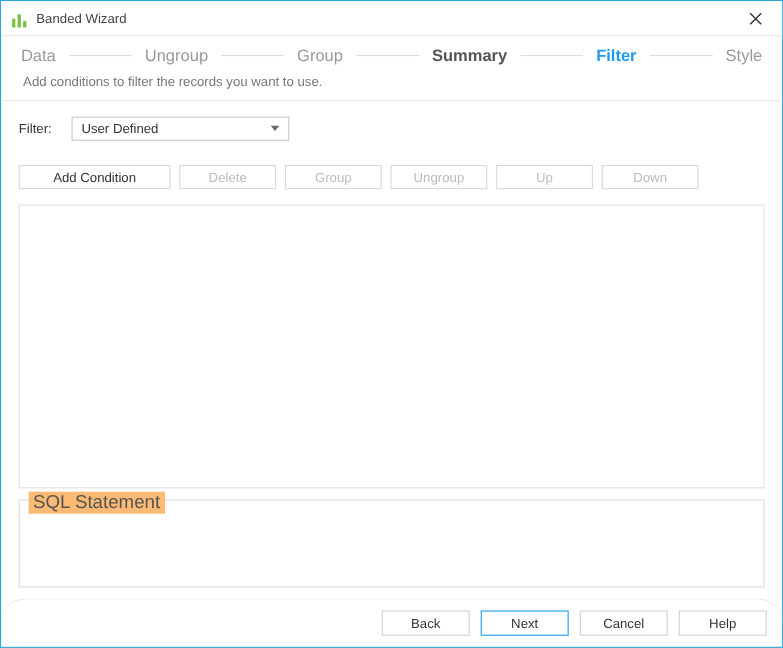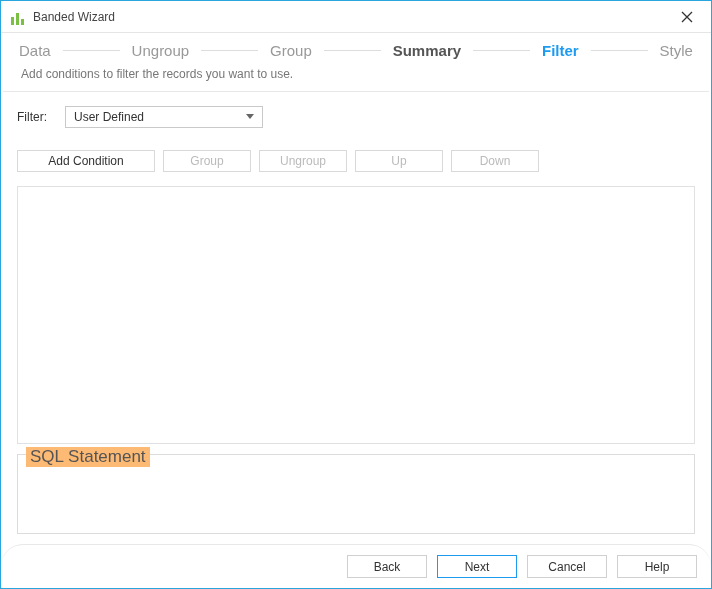--- a/index.html
+++ b/index.html
@@ -207,20 +207,21 @@
         <span class="caret">
           <svg viewBox="0 0 8 6">
               <path d="M0 0 L4 5 L8 0" fill="#666"></path>
             </svg>
         </span>
       </div>
     </div>
 
     <div class="toolbar">
       <div class="tbtn wide">Add Condition</div>
+      <div class="tbtn disabled">Delete</div>
       <div class="tbtn disabled">Group</div>
       <div class="tbtn disabled">Ungroup</div>
       <div class="tbtn disabled">Up</div>
       <div class="tbtn disabled">Down</div>
     </div>
 
     <div class="condition-area"></div>
 
     <div class="sql-panel">
       <div class="legend">SQL Statement</div>

